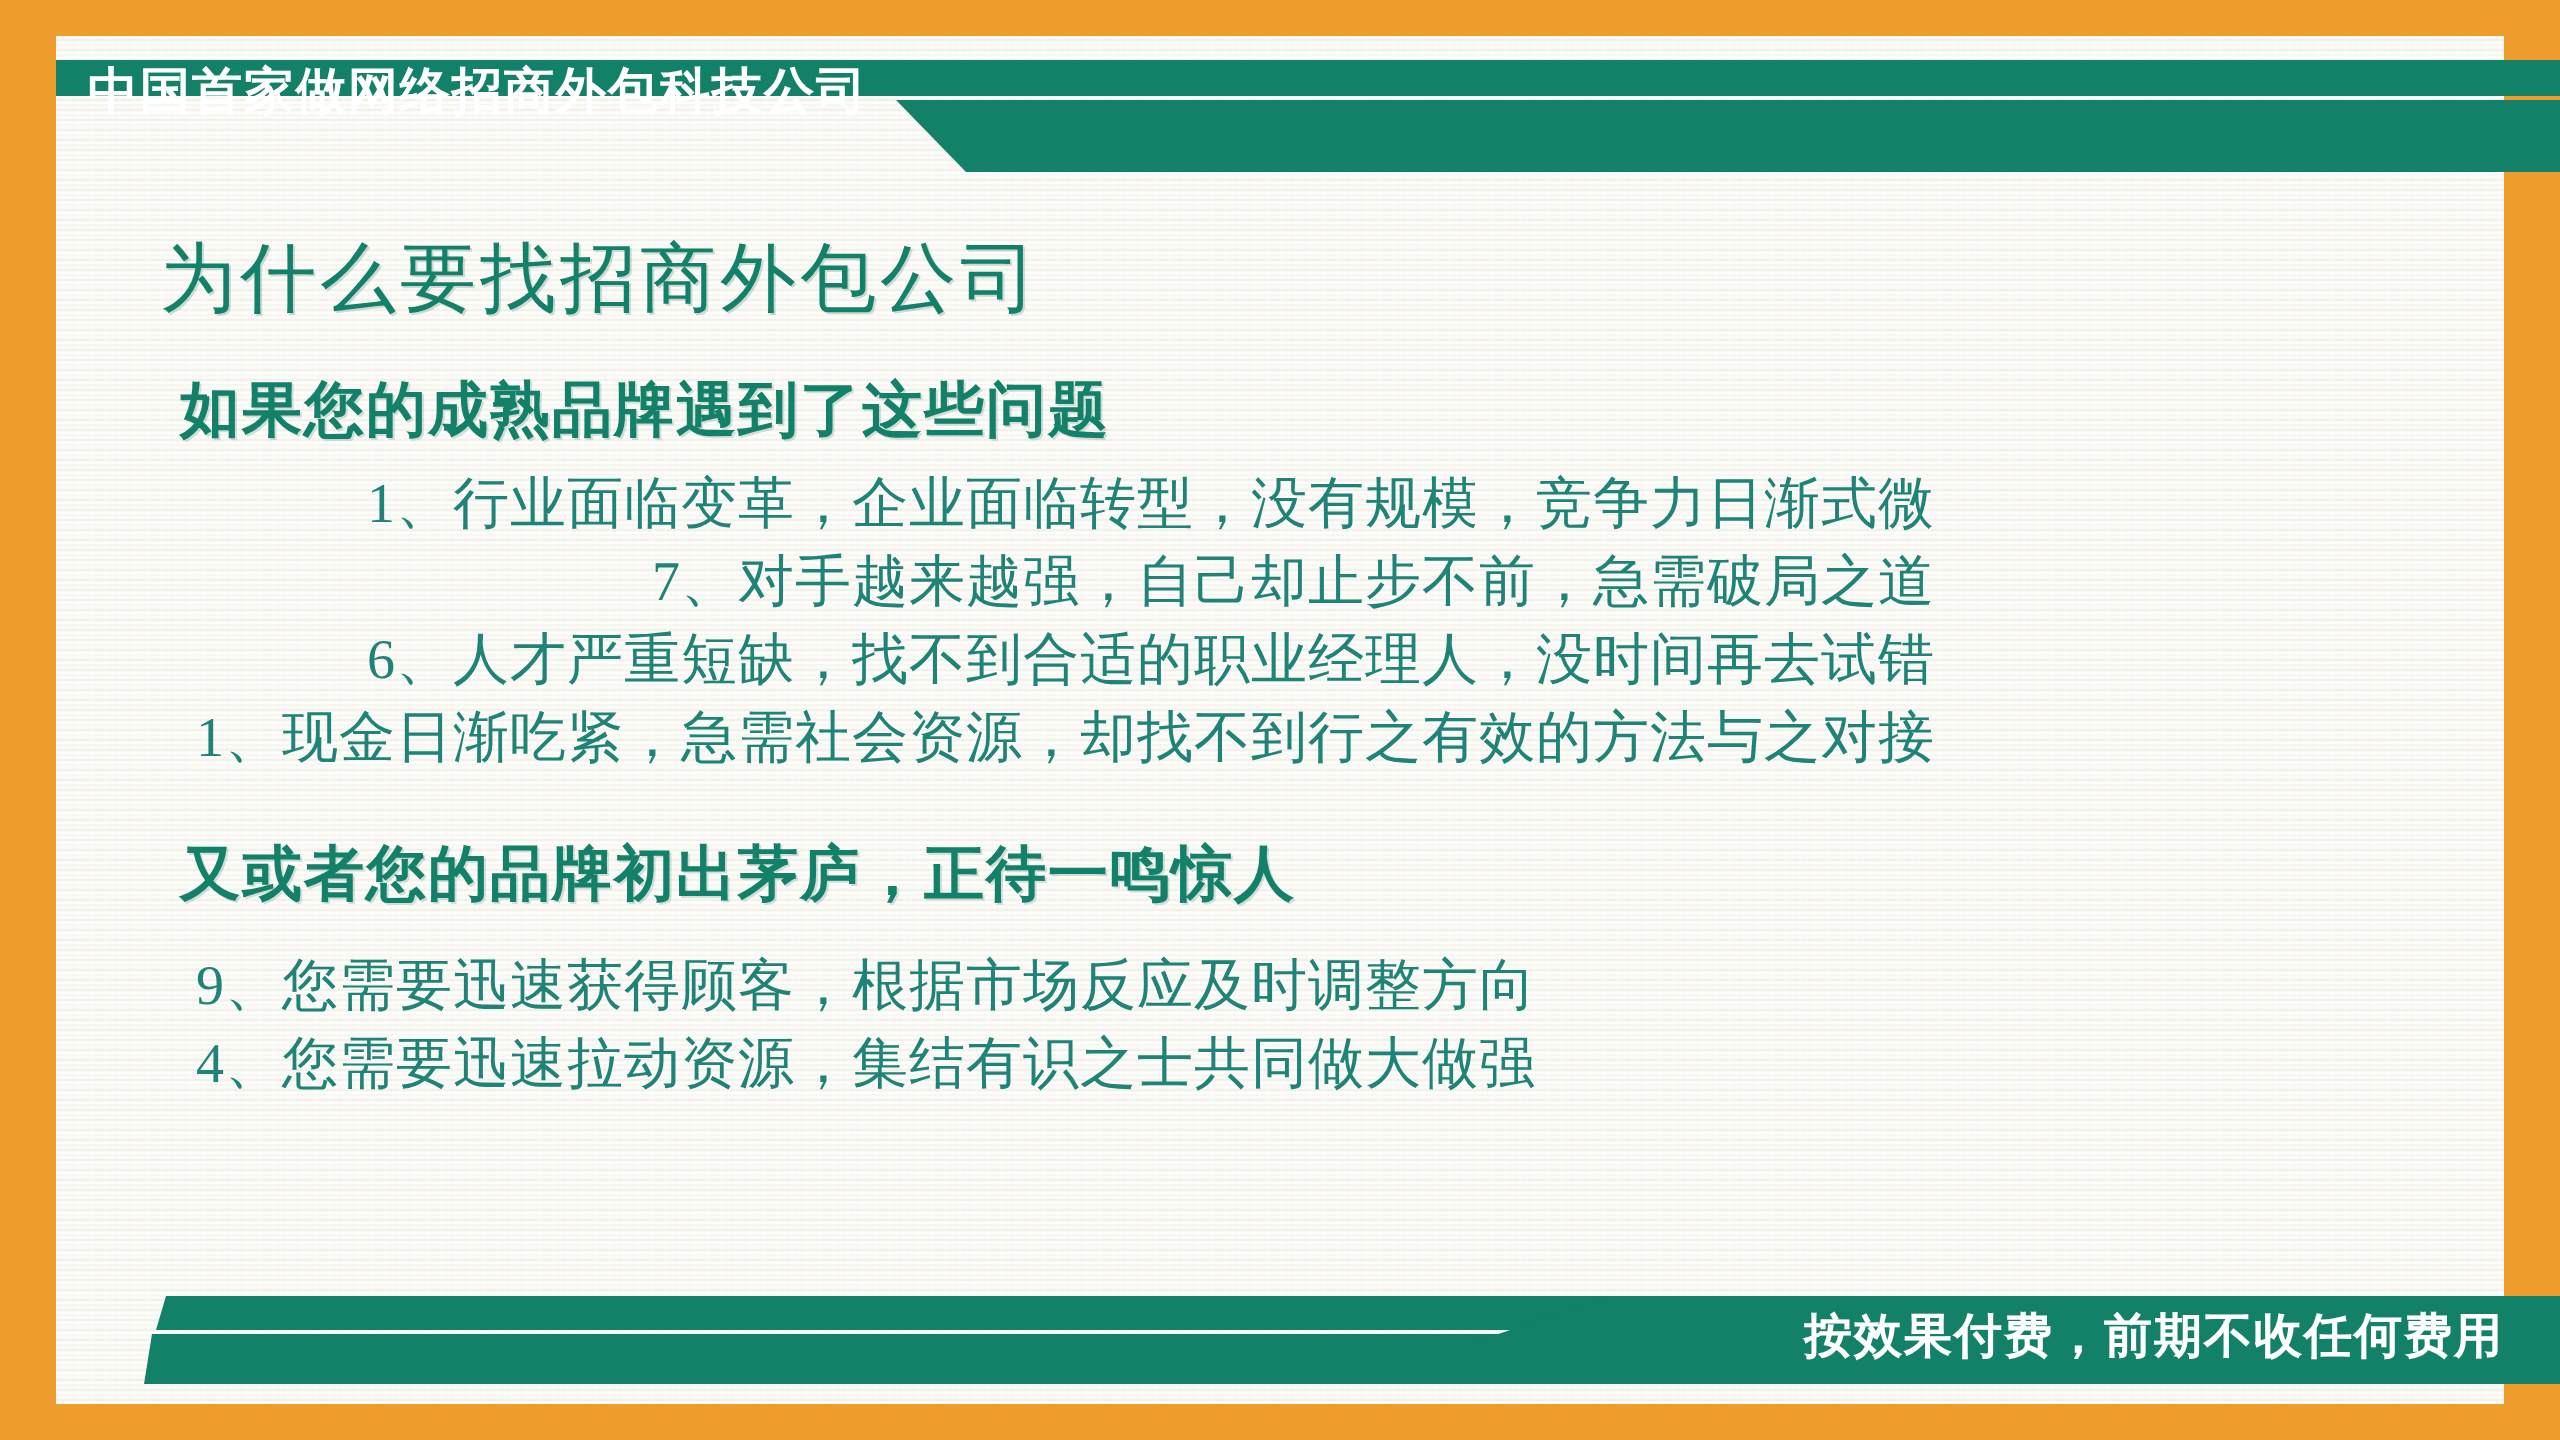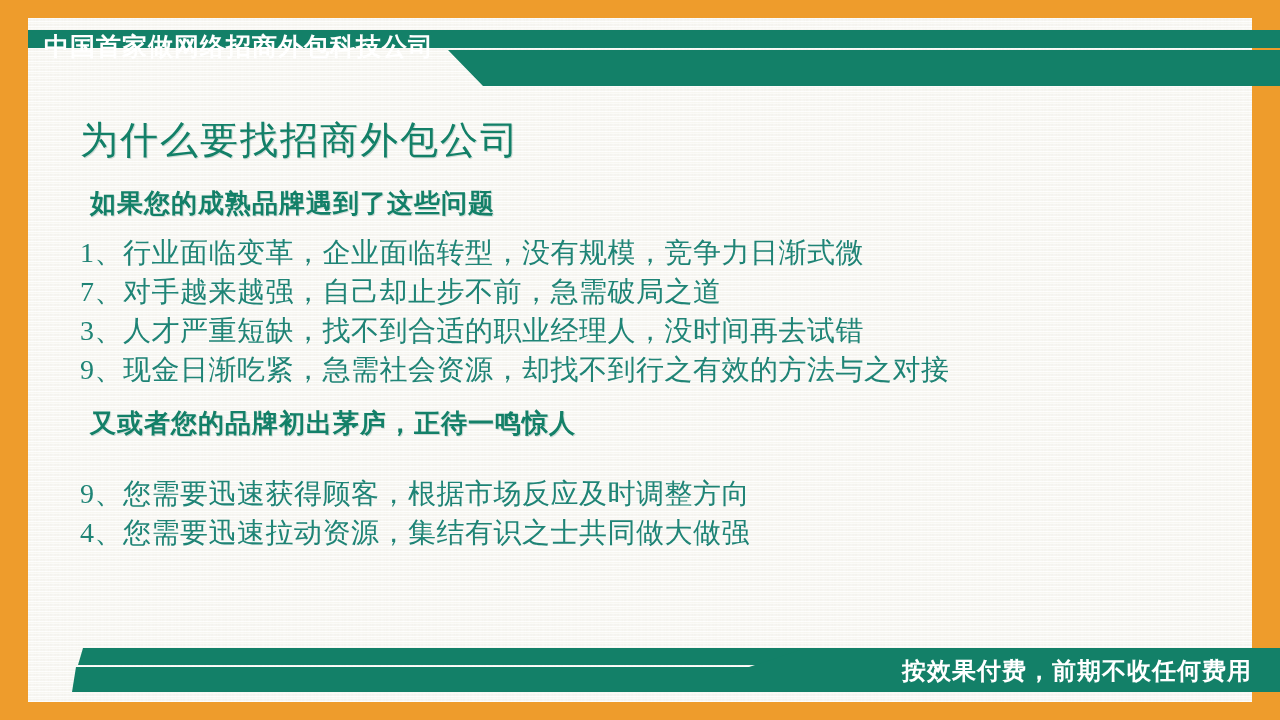--- a/index.html
+++ b/index.html
@@ -89,55 +89,57 @@
     color: #138068;
     letter-spacing: 2px;
     line-height: 1.2;
     white-space: nowrap;
     text-shadow: 1px 1px 0 rgba(120,160,150,0.35);
   }
 
   
   .section-heading {
     position: absolute;
-    font-size: 26px;
+    font-size: 30px;
     font-weight: bold;
     color: #138068;
     letter-spacing: 1px;
     line-height: 1.2;
     white-space: nowrap;
     text-shadow: 1px 1px 0 rgba(120,160,150,0.3);
   }
   .section-heading.sec-1 { left: 90px; top: 188px; }
-  .section-heading.sec-2 { left: 90px; top: 408px; }
+  .section-heading.sec-2 { left: 90px; top: 420px; }
 
   
   .bullet-list {
     position: absolute;
-    left: 80px;
+    left: 98px;
+    text-align: right;
   }
   .bullet-list.list-1 { top: 233px; }
   .bullet-list.list-2 { top: 474px; }
 
   .bullet-item {
     font-family: "Liberation Serif", "DejaVu Serif", serif;
     font-size: 28px;
     color: #1f8476;
     line-height: 39px;
     white-space: nowrap;
     letter-spacing: 0.5px;
   }
 
   
   .footer-ribbon {
     position: absolute;
     left: 28px;
     top: 648px;
     width: 1252px;
     height: 60px;
+    font-family: Liberation Mono, monospace;
   }
   .footer-band-top {
     position: absolute;
     left: 0;
     top: 0;
     width: 100%;
     height: 17px;
     background: #138068;
     clip-path: polygon(55px 0, 100% 0, 100% 100%, 50px 100%);
   }
@@ -183,22 +185,22 @@
     <div class="ribbon-band-main"></div>
   </div>
   <div class="ribbon-text">中国首家做网络招商外包科技公司</div>
 
   <div class="main-title">为什么要找招商外包公司</div>
 
   <div class="section-heading sec-1">如果您的成熟品牌遇到了这些问题</div>
   <div class="bullet-list list-1">
     <div class="bullet-item">1、行业面临变革，企业面临转型，没有规模，竞争力日渐式微</div>
     <div class="bullet-item">7、对手越来越强，自己却止步不前，急需破局之道</div>
-    <div class="bullet-item">3、人才严重短缺，找不到合适的职业经理人，没时间再去试错</div>
-    <div class="bullet-item">9、现金日渐吃紧，急需社会资源，却找不到行之有效的方法与之对接</div>
+    <div class="bullet-item">6、人才严重短缺，找不到合适的职业经理人，没时间再去试错</div>
+    <div class="bullet-item">1、现金日渐吃紧，急需社会资源，却找不到行之有效的方法与之对接</div>
   </div>
 
   <div class="section-heading sec-2">又或者您的品牌初出茅庐，正待一鸣惊人</div>
   <div class="bullet-list list-2">
     <div class="bullet-item">9、您需要迅速获得顾客，根据市场反应及时调整方向</div>
     <div class="bullet-item">4、您需要迅速拉动资源，集结有识之士共同做大做强</div>
   </div>
 
   <div class="footer-ribbon">
     <div class="footer-band-top"></div>

